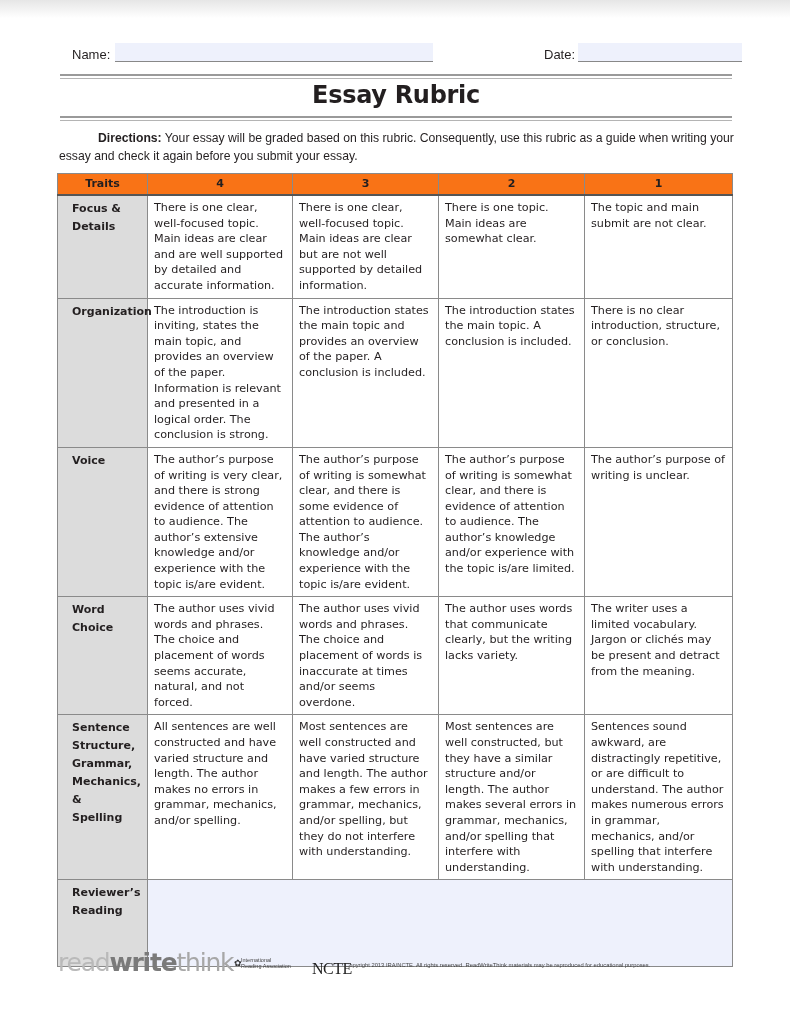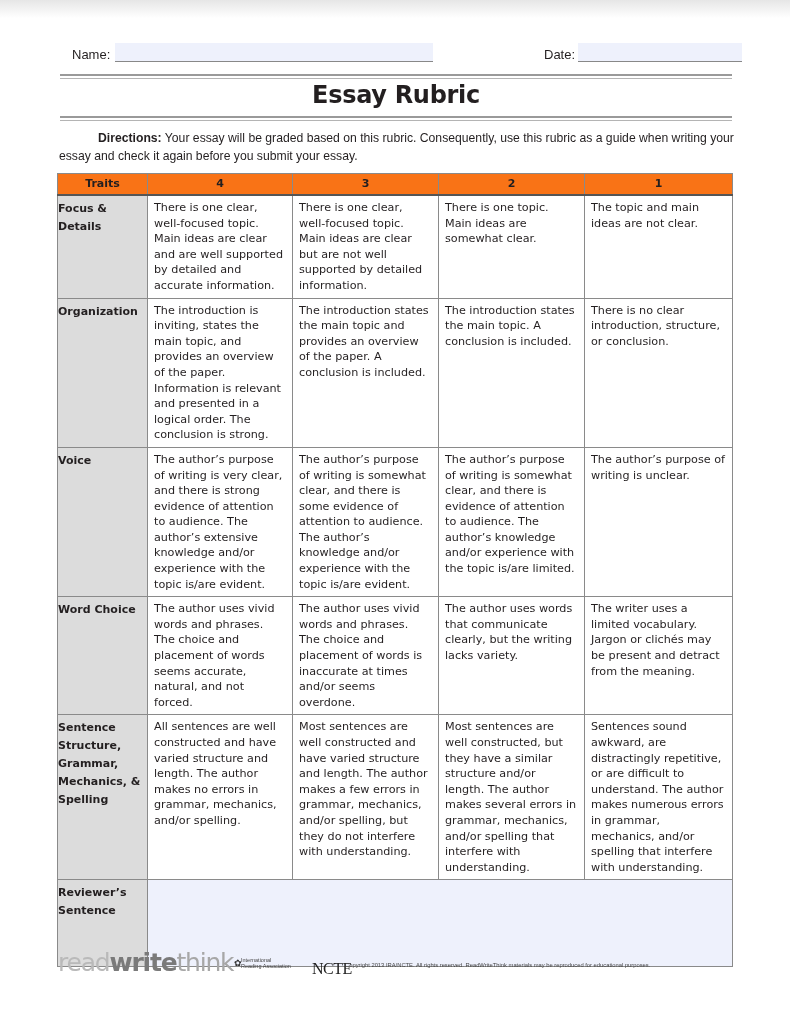--- a/index.html
+++ b/index.html
@@ -23,21 +23,21 @@
   .title { position: absolute; left: 60px; width: 672px; top: 81px; text-align: center;
     font-family: "DejaVu Sans", sans-serif; font-weight: bold; font-size: 24px; letter-spacing: -0.3px; }
   .directions { position: absolute; left: 59px; top: 129px; width: 676px; font-size: 12.2px; line-height: 18px;
     font-family: "Liberation Sans", sans-serif; }
   .directions b { font-weight: bold; margin-left: 39px; }
   table.rubric { position: absolute; left: 57px; top: 173px; width: 675px; border-collapse: collapse;
     font-family: "DejaVu Sans", sans-serif; font-size: 11.2px; line-height: 15.6px; table-layout: fixed; }
   table.rubric td, table.rubric th { border: 1.5px solid #8a8a8a; vertical-align: top; padding: 4px 6px 4px 6px; }
   table.rubric th { background: #f97316; font-weight: bold; text-align: center; height: 12px; padding: 3px 4px;
     font-size: 11px; line-height: 14px; border-bottom: 2px solid #555; }
-  table.rubric td.trait { background: #dcdcdc; font-weight: bold; font-size: 11px; line-height: 18px; padding: 4px 0; }
+  table.rubric td.trait { background: #dcdcdc; font-weight: bold; font-size: 11px; line-height: 18px; padding: 4px 14px; }
   table.rubric td.desc { background: #ffffff; }
   table.rubric td.comments { background: #eef1fc; }
   .footer { position: absolute; left: 58px; top: 908px; width: 680px; height: 34px; margin-top: 40px; }
   .logo { position: absolute; left: 0; top: 0; font-family: "DejaVu Sans", sans-serif; font-size: 25px; letter-spacing: -1.2px; }
   .logo .read { color: #b9b9b9; }
   .logo .write { color: #7a7a7a; font-weight: bold; }
   .logo .think { color: #a7a7a7; }
   .ira { position: absolute; left: 183px; top: 9px; font-size: 5.5px; line-height: 6px; color: #444; font-family: "Liberation Sans", sans-serif; }
   .ira-icon { position: absolute; left: 176px; top: 10px; font-size: 9px; color: #333; }
   .ncte { position: absolute; left: 254px; top: 12px; font-family: "Liberation Serif", serif; font-weight: normal; font-size: 16px; color: #222; letter-spacing: -0.5px; }
@@ -77,21 +77,21 @@
       <th>2</th>
       <th>1</th>
     </tr>
   </thead>
   <tbody>
     <tr style="height:103px">
       <td class="trait">Focus &amp; Details</td>
       <td class="desc">There is one clear, well-focused topic. Main ideas are clear and are well supported by detailed and accurate information.</td>
       <td class="desc">There is one clear, well-focused topic. Main ideas are clear but are not well supported by detailed information.</td>
       <td class="desc">There is one topic. Main ideas are somewhat clear.</td>
-      <td class="desc">The topic and main ideas are not clear.</td>
+      <td class="desc">The topic and main submit are not clear.</td>
     </tr>
     <tr style="height:133px">
       <td class="trait">Organization</td>
       <td class="desc">The introduction is inviting, states the main topic, and provides an overview of the paper. Information is relevant and presented in a logical order. The conclusion is strong.</td>
       <td class="desc">The introduction states the main topic and provides an overview of the paper. A conclusion is included.</td>
       <td class="desc">The introduction states the main topic. A conclusion is included.</td>
       <td class="desc">There is no clear introduction, structure, or conclusion.</td>
     </tr>
     <tr style="height:149px">
       <td class="trait">Voice</td>
@@ -108,21 +108,21 @@
       <td class="desc">The writer uses a limited vocabulary. Jargon or clichés may be present and detract from the meaning.</td>
     </tr>
     <tr style="height:165px">
       <td class="trait">Sentence Structure, Grammar, Mechanics, &amp; Spelling</td>
       <td class="desc">All sentences are well constructed and have varied structure and length. The author makes no errors in grammar, mechanics, and/or spelling.</td>
       <td class="desc">Most sentences are well constructed and have varied structure and length. The author makes a few errors in grammar, mechanics, and/or spelling, but they do not interfere with understanding.</td>
       <td class="desc">Most sentences are well constructed, but they have a similar structure and/or length. The author makes several errors in grammar, mechanics, and/or spelling that interfere with understanding.</td>
       <td class="desc">Sentences sound awkward, are distractingly repetitive, or are difficult to understand. The author makes numerous errors in grammar, mechanics, and/or spelling that interfere with understanding.</td>
     </tr>
     <tr style="height:87px">
-      <td class="trait">Reviewer’s Sentence</td>
+      <td class="trait">Reviewer’s Reading</td>
       <td class="comments" colspan="4"></td>
     </tr>
   </tbody>
 </table>
 
 <div class="footer">
   <div class="logo"><span class="read">read</span><span class="write">write</span><span class="think">think</span></div>
   <span class="ira-icon">✿</span>
   <div class="ira">
       <div>International</div>

